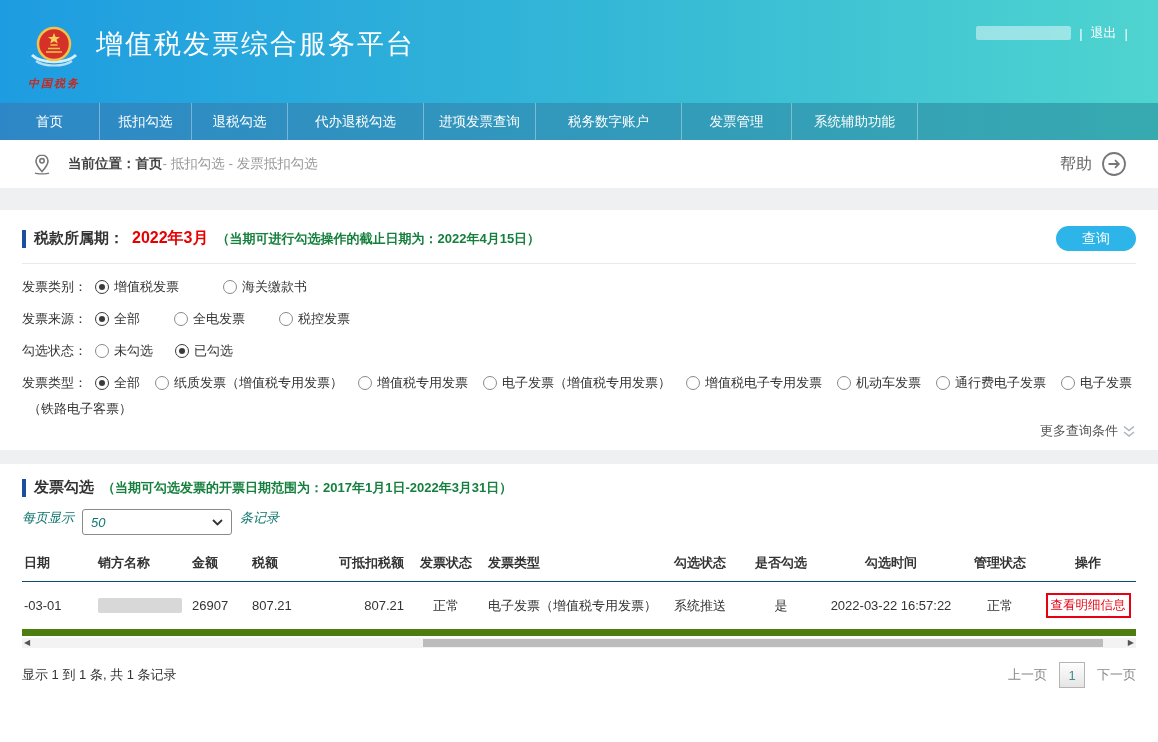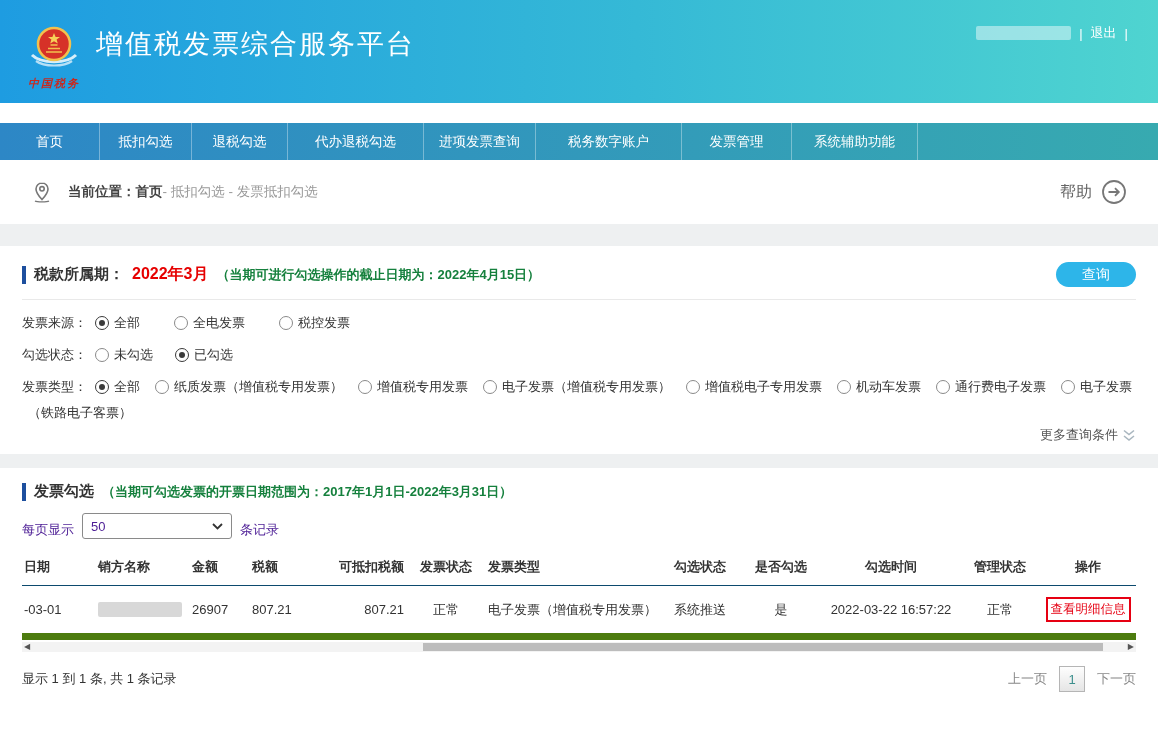--- a/index.html
+++ b/index.html
@@ -7,25 +7,25 @@
     font-family:"Liberation Sans", sans-serif; }
   
   .header { height:103px; background:linear-gradient(90deg,#1e9ce1 0%,#35b9d6 55%,#4fd4d0 100%);
     display:flex; align-items:center; padding:0 26px; position:relative; }
   .logo-wrap { display:flex; flex-direction:column; align-items:center; margin-right:14px; margin-top:6px; }
   .logo-text { font-size:11px; font-weight:bold; font-style:italic; color:#c9281e; letter-spacing:2px; margin-top:1px; }
   .app-title { color:#fff; font-size:27px; letter-spacing:2px; margin-bottom:16px; }
   .user-area { position:absolute; top:24px; right:30px; display:flex; align-items:center; gap:8px; color:#fff; font-size:13px; }
   .redacted-user { width:95px; height:14px; background:rgba(255,255,255,.45); border-radius:2px; }
   
-  .nav { height:37px; background:linear-gradient(90deg,#2d87c6,#37aab0); display:flex; color:#fff; font-size:13.5px;margin-top:20px; }
+  .nav { height:37px; background:linear-gradient(90deg,#2d87c6,#37aab0); display:flex; color:#fff; font-size:13.5px; }
   .nav-item { display:flex; align-items:center; justify-content:center; border-right:1px solid rgba(255,255,255,.35); cursor:pointer; }
   .nav-fill { flex:1; }
   
-  .breadcrumb-bar { height:64px; background:#fff; display:flex; align-items:center; padding:0 30px; }
+  .breadcrumb-bar { height:48px; background:#fff; display:flex; align-items:center; padding:0 30px; }
   .bc-icon { margin-right:14px; display:flex; }
   .bc-strong { color:#444; font-weight:bold; font-size:13.5px; }
   .bc-rest { color:#999; font-size:13.5px;text-align:right; }
   .help { margin-left:auto; display:flex; align-items:center; gap:8px; color:#666; font-size:16px; cursor:pointer; }
   .gray-band { height:22px; background:#eef0f1; }
   
   .main { padding:0 22px; background:#fff; }
   .sec-header { display:flex; align-items:center; margin-top:16px; }
   .sec-bar { width:4px; height:18px; background:#1d4f9e; margin-right:8px; }
   .sec-title { font-size:15px; font-weight:bold; color:#333; }
@@ -37,21 +37,21 @@
   .flabel { margin-right:8px; white-space:nowrap; }
   .radio { display:inline-flex; align-items:center; cursor:pointer; }
   .radio-circle { width:14px; height:14px; border:1px solid #8a8a8a; border-radius:50%; margin-right:5px; position:relative; background:#fff; flex:0 0 auto; }
   .radio.checked .radio-circle { border-color:#3a3a3a; }
   .radio.checked .radio-circle::after { content:""; position:absolute; inset:3px; border-radius:50%; background:#3a3a3a; }
   .gap-lg { margin-right:44px; } .gap-md { margin-right:34px; } .gap-sm { margin-right:15px; }
   .tinput { height:25px; border:1px solid #c9c9c9; border-radius:3px; padding:0 6px; font-size:13px; color:#333; }
   .wrap-note { font-size:13px; color:#333; margin-top:8px; padding-left:6px; }
   .more-row { display:flex; justify-content:flex-end; align-items:center; margin-top:4px; color:#555; font-size:13px; gap:4px; cursor:pointer; }
   .band-inner { height:14px; background:#eef0f1; margin:10px -22px 0; }
-  .pagesize-row { margin-top:12px; display:flex; align-items:flex-end; font-size:13px; color:#4c1d95; }
+  .pagesize-row { margin-top:12px; display:flex; align-items:flex-start; font-size:13px; color:#0f766e;font-style:italic; }
   .select-box { width:150px; height:26px; border:1px solid #8a8a8a; border-radius:3px; display:flex; align-items:center; justify-content:space-between; padding:0 8px; margin:0 8px; cursor:pointer; background:#fff; }
   table { width:100%; border-collapse:collapse; table-layout:fixed; margin-top:10px; font-size:13px; color:#333; }
   thead th { font-weight:bold; padding:9px 2px; white-space:nowrap; overflow:hidden; text-align:left; border-bottom:1px solid #0c4a6e;font-family:Liberation Mono, monospace; }
   tbody td { padding:11px 2px; white-space:nowrap; overflow:hidden; border-bottom:7px solid #4d7c0f; }
   th.c, td.c { text-align:center; } th.r, td.r { text-align:right; }
   .seller-redact { width:84px; height:15px; background:#d8d8d8; border-radius:2px; }
   .action-link { color:#e60012; border:2px solid #e60012; padding:2px 3px; font-size:12.5px; cursor:pointer; display:inline-block; }
   .scrollbar { position:relative; height:10px; background:#f3f3f3; margin-top:2px; }
   .sb-thumb { position:absolute; left:36%; width:61%; top:1px; bottom:1px; background:#bcbcbc; }
   .sb-arrow { position:absolute; font-size:8px; color:#555; top:0; line-height:10px; cursor:pointer; }
@@ -121,20 +121,31 @@
 
   <div class="sec-header">
     <div class="sec-bar"></div>
     <span class="sec-title">税款所属期：</span>
     <span class="sec-period">2022年3月</span>
     <span class="sec-note">（当期可进行勾选操作的截止日期为：2022年4月15日）</span>
     <button class="query-btn">查询</button>
   </div>
   <div class="hr"></div>
 
+  <div class="filter-row">
+    <span class="flabel">发票类别：</span>
+    <span class="radio checked gap-lg">
+        <span class="radio-circle"></span>
+        <span>增值税发票</span>
+      </span>
+    <span class="radio gap-lg">
+        <span class="radio-circle"></span>
+        <span>海关缴款书</span>
+      </span>
+  </div>
 
   <div class="filter-row">
     <span class="flabel">发票来源：</span>
     <span class="radio checked gap-md">
         <span class="radio-circle"></span>
         <span>全部</span>
       </span>
     <span class="radio gap-md">
         <span class="radio-circle"></span>
         <span>全电发票</span>

